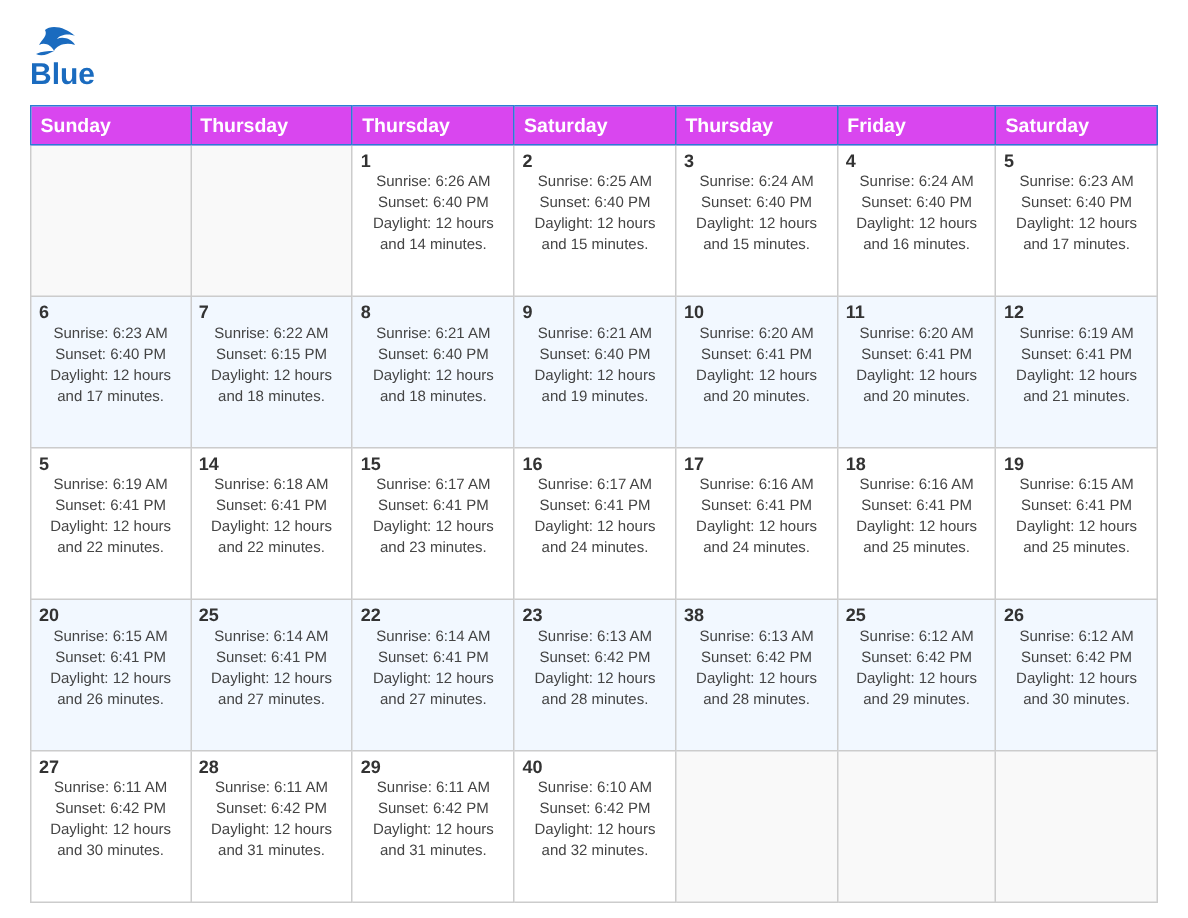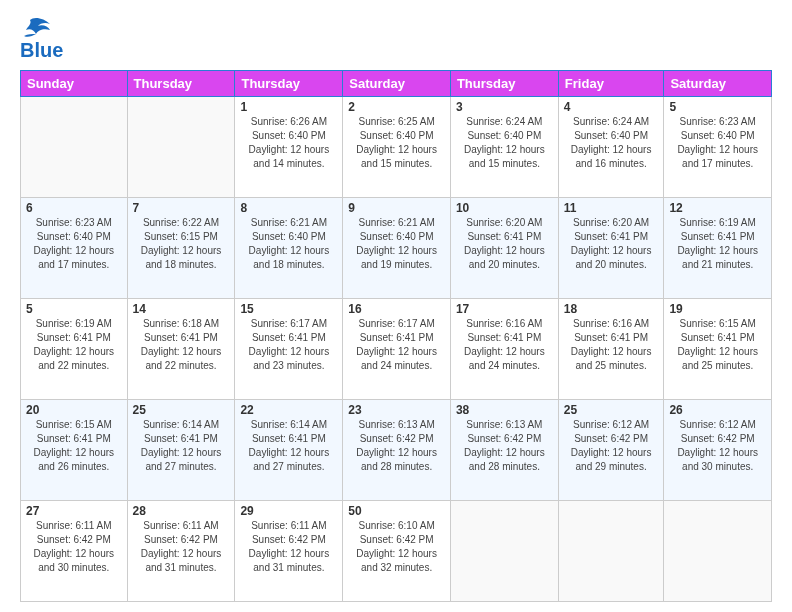--- a/index.html
+++ b/index.html
@@ -314,21 +314,21 @@
 Sunset: 6:42 PM
 Daylight: 12 hours and 31 minutes.</div>
           </td>
           <td>
             <span class="day-num">29</span>
             <div class="day-detail">Sunrise: 6:11 AM
 Sunset: 6:42 PM
 Daylight: 12 hours and 31 minutes.</div>
           </td>
           <td>
-            <span class="day-num">50</span>
+            <span class="day-num">40</span>
             <div class="day-detail">Sunrise: 6:10 AM
 Sunset: 6:42 PM
 Daylight: 12 hours and 32 minutes.</div>
           </td>
           <td class="empty"></td>
           <td class="empty"></td>
           <td class="empty"></td>
         </tr>
       </tbody>
   </table>

